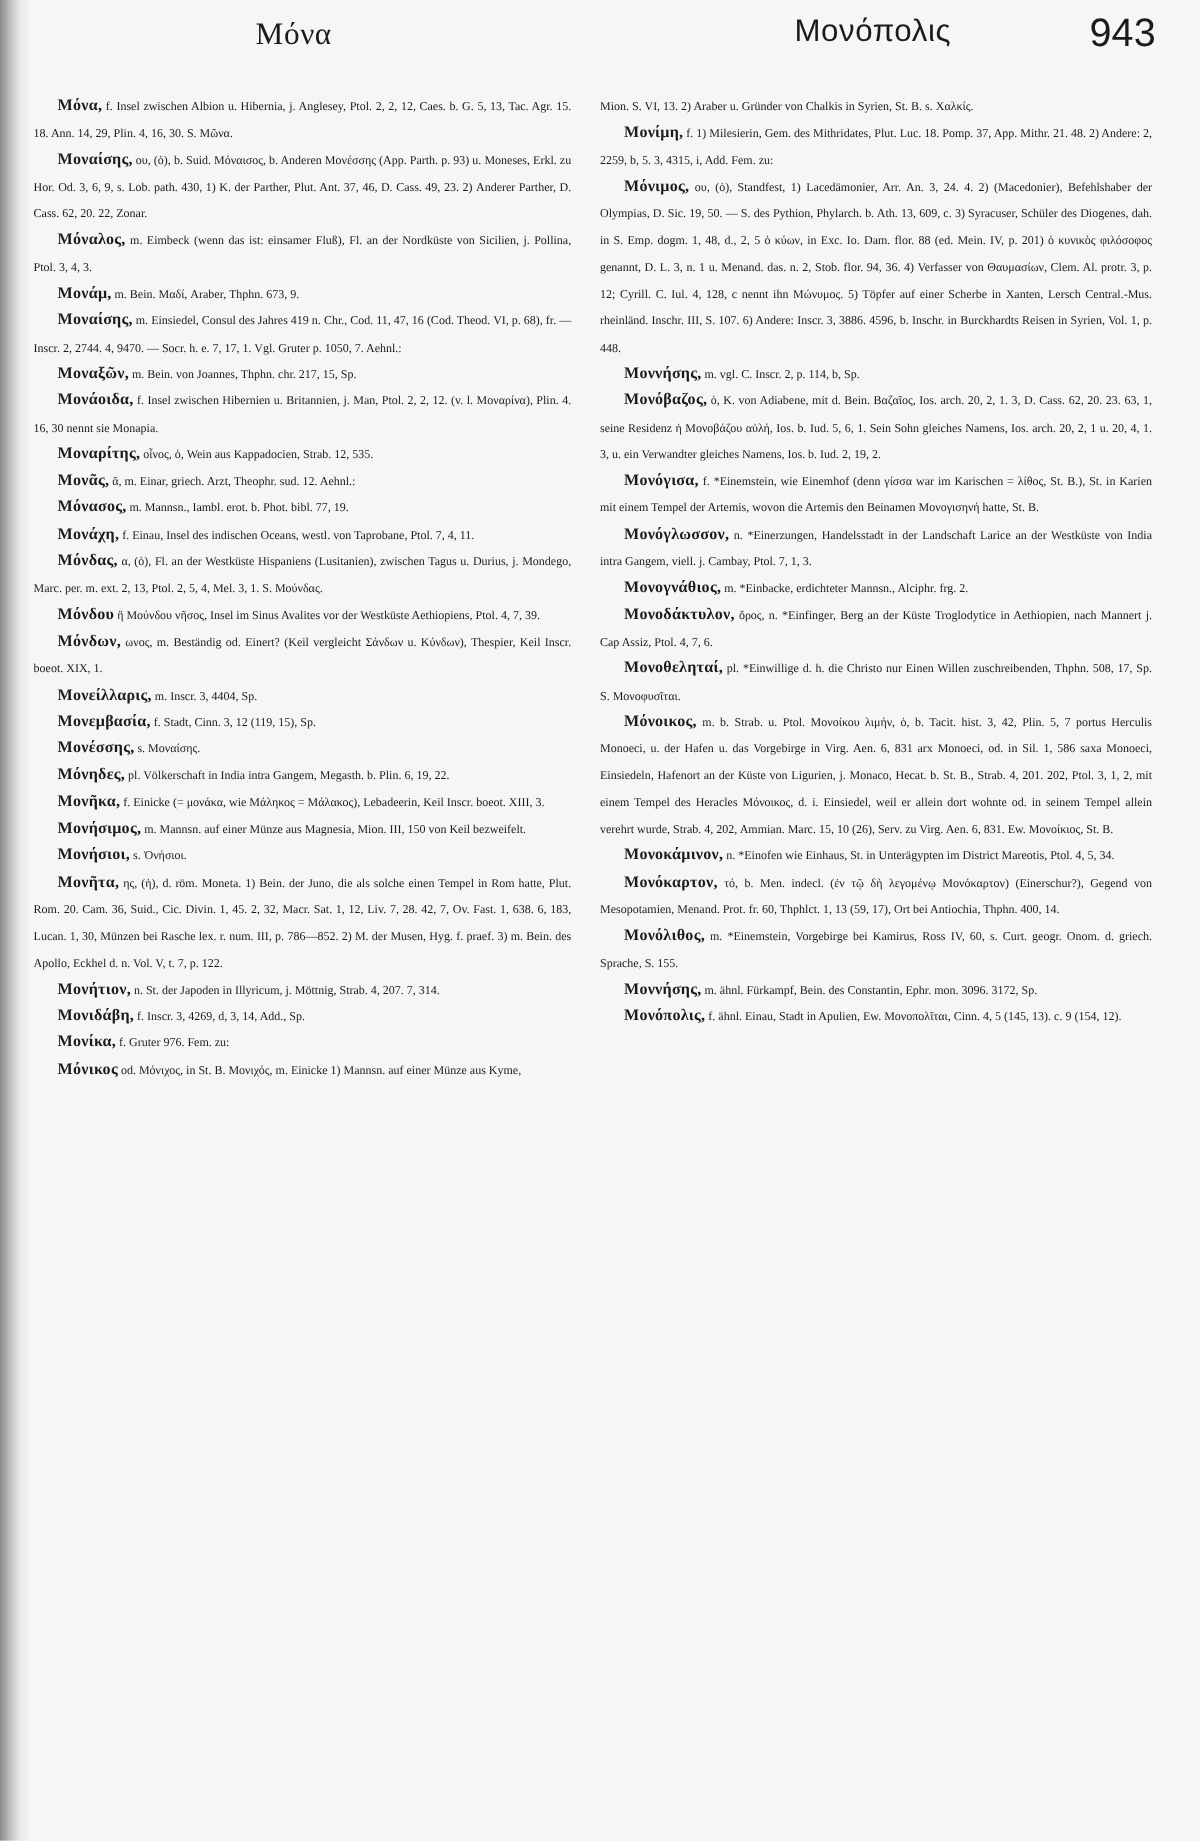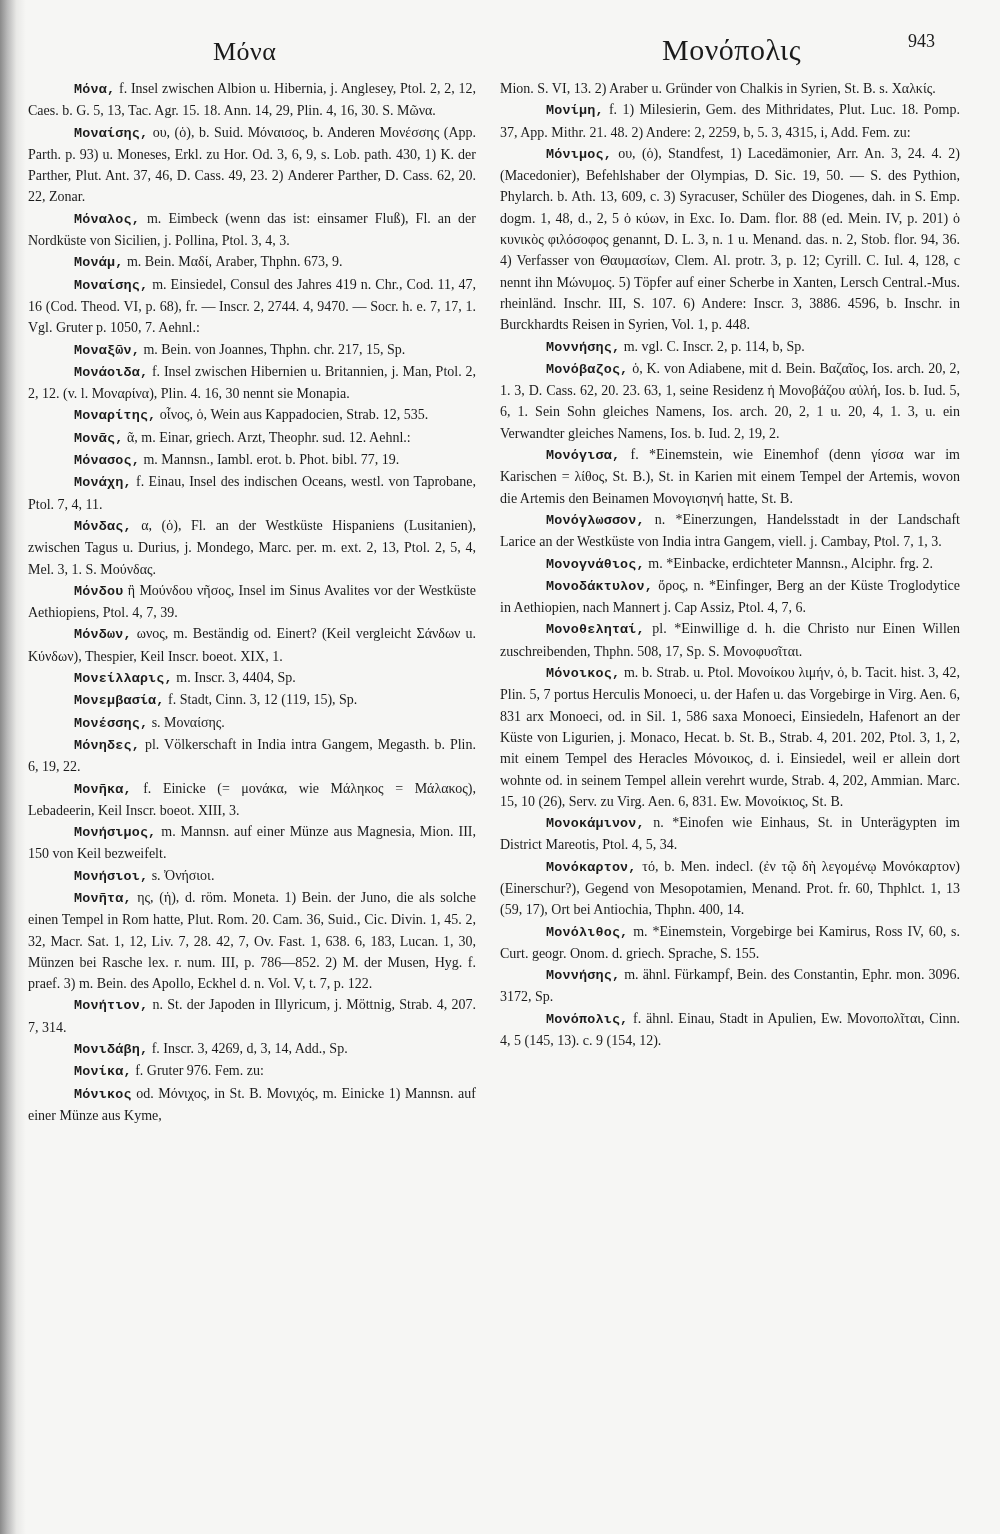--- a/index.html
+++ b/index.html
@@ -12,45 +12,45 @@
   }
   .binding-shadow {
     position: absolute; left: 0; top: 0; width: 16px; height: 1534px;
     background: linear-gradient(to right, #8a8a8a 0%, #b8b8b8 45%, #e6e6e4 100%);
   }
   .fold-shadow {
     position: absolute; left: 16px; top: 0; width: 10px; height: 1534px;
     background: linear-gradient(to right, rgba(0,0,0,0.06), rgba(0,0,0,0));
   }
   .page-header {
-    position: absolute; top: 29px; left: 0; width: 820px; height: 40px;
+    position: absolute; top: 6px; left: 0; width: 820px; height: 40px;
   }
   .hdr-left {
     position: absolute; left: 213px; top: 8px;
     font-family: "Liberation Serif", serif; font-size: 26px; letter-spacing: 0.5px;
   }
   .hdr-right {
     position: absolute; left: 662px; top: 4px;
-    font-family: Liberation Serif, serif; font-size: 30px; letter-spacing: 0.5px;
+    font-family: Liberation Sans, sans-serif; font-size: 26px; letter-spacing: 0.5px;
   }
   .hdr-page {
     position: absolute; left: 908px; top: 2px;
-    font-family: Liberation Serif, serif; font-size: 18px;
+    font-family: Liberation Sans, sans-serif; font-size: 33px;
   }
   .column {
     position: absolute; top: 78px;
     font-size: 13.6px; line-height: 20.3px;
     text-align: justify;
   }
   .col-left { left: 28px; width: 448px; }
   .col-right { left: 500px; width: 460px; }
   .entry { margin: 0; text-indent: 20px; }
   .entry.cont { text-indent: 0; }
-  .hw { font-family: Liberation Mono, monospace; font-weight: bold; font-size: 13.4px; letter-spacing: 0.2px; margin-left: 26px; }
-  .body-text { font-family: "Liberation Serif", serif; font-size: 14px; }
+  .hw { font-family: Liberation Serif, serif; font-weight: bold; font-size: 13.4px; letter-spacing: 0.2px; }
+  .body-text { font-family: "Liberation Serif", serif; font-size: 10px; }
 </style>
 </head>
 <body>
 
 <div class="binding-shadow"></div>
 <div class="fold-shadow"></div>
 
 <div class="page-header">
   <span class="hdr-left">Μόνα</span>
   <span class="hdr-right">Μονόπολις</span>

